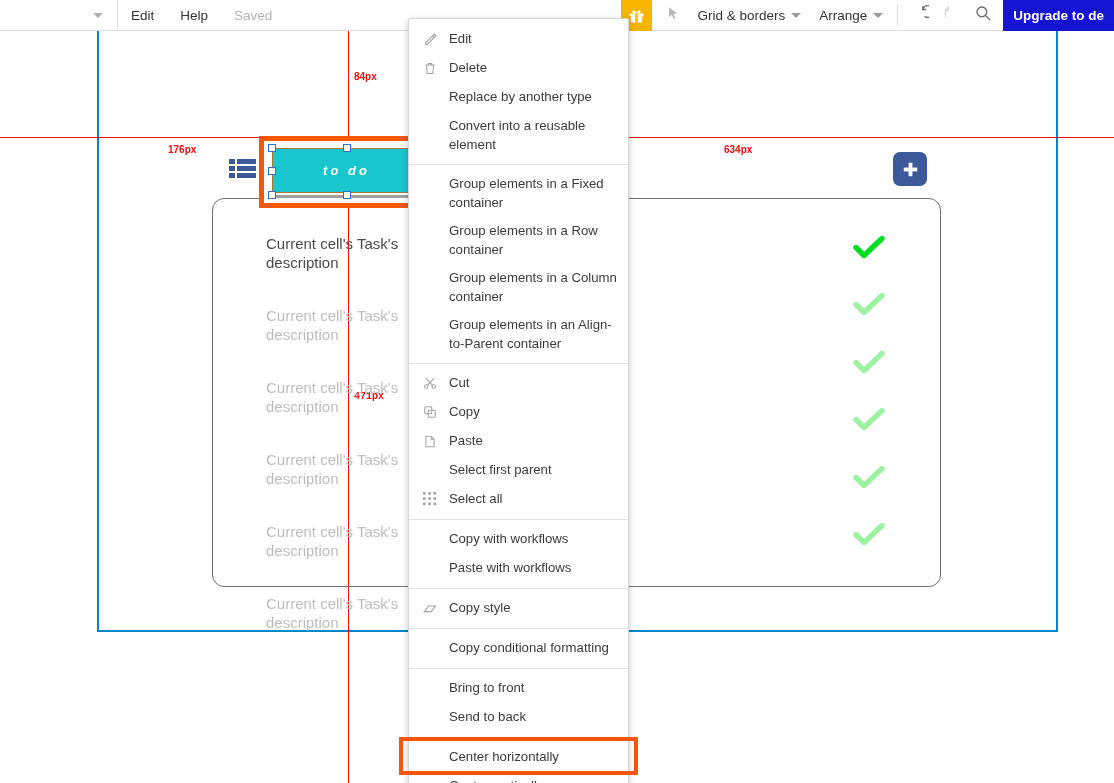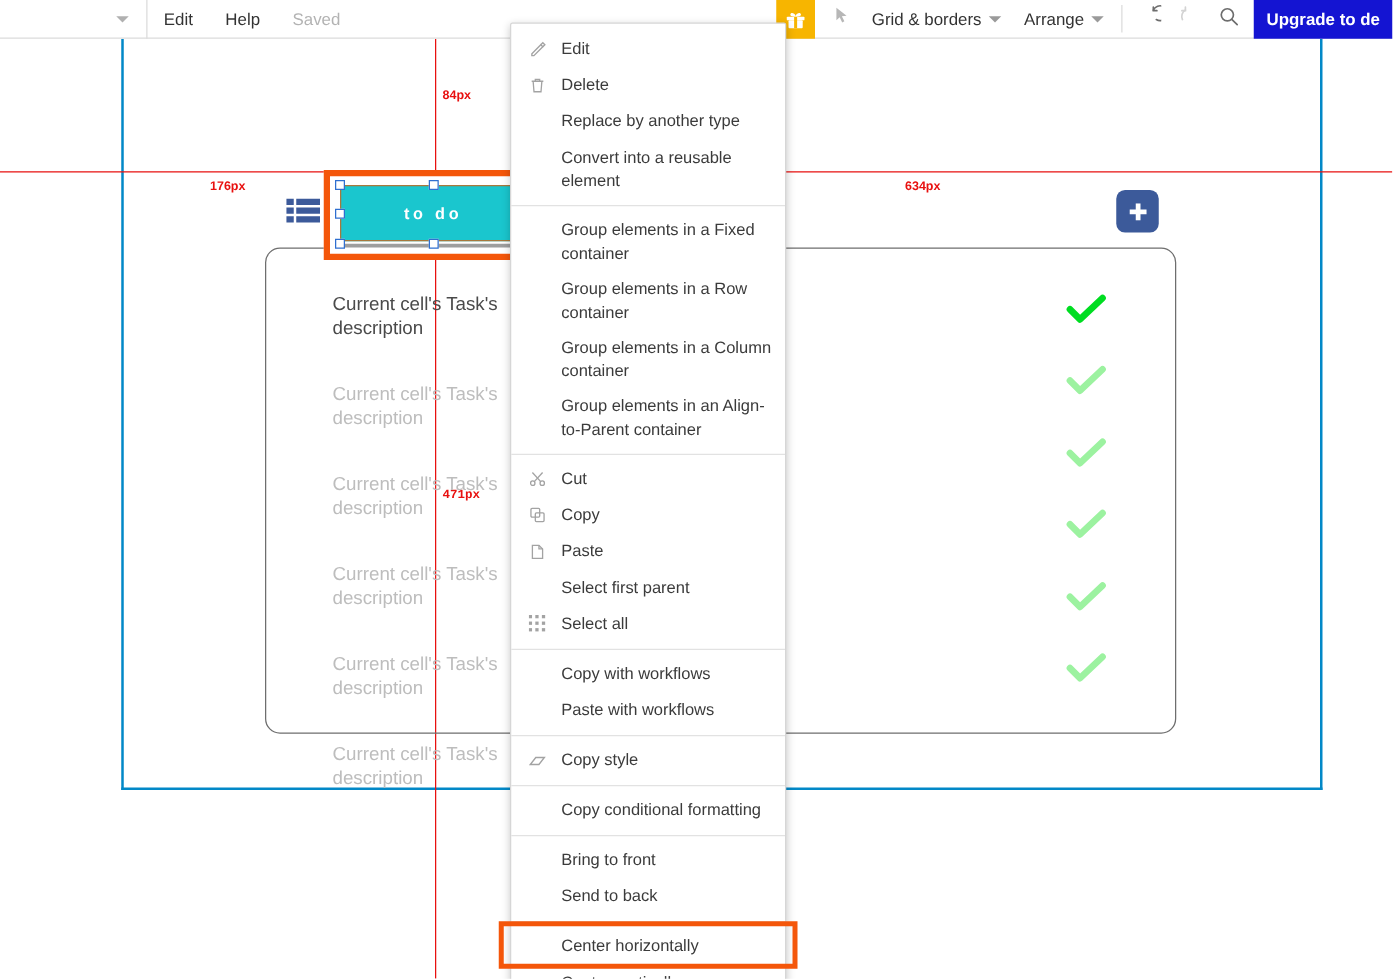--- a/index.html
+++ b/index.html
@@ -136,21 +136,21 @@
     position: absolute; left: 259px; top: 105px;
     width: 171px; height: 72px;
     border: 5px solid #f4560a;
     background: #ffffff;
   }
   .todo-el {
     position: absolute; left: 272px; top: 117px;
     width: 149px; height: 45px;
     background: #1ac6ce;
     border: 1px solid #a7783d;
-    display: flex; align-items: center; justify-content: center;
+    display: flex; align-items: center; justify-content: center; font-style: italic;
   }
   .todo-el span {
     color: #ffffff; font-size: 13px; font-weight: bold;
     letter-spacing: 3px;
   }
   .todo-shadow {
     position: absolute; left: 272px; top: 164px;
     width: 149px; height: 3px; background: #9e9e9e;
   }
   .handle {

